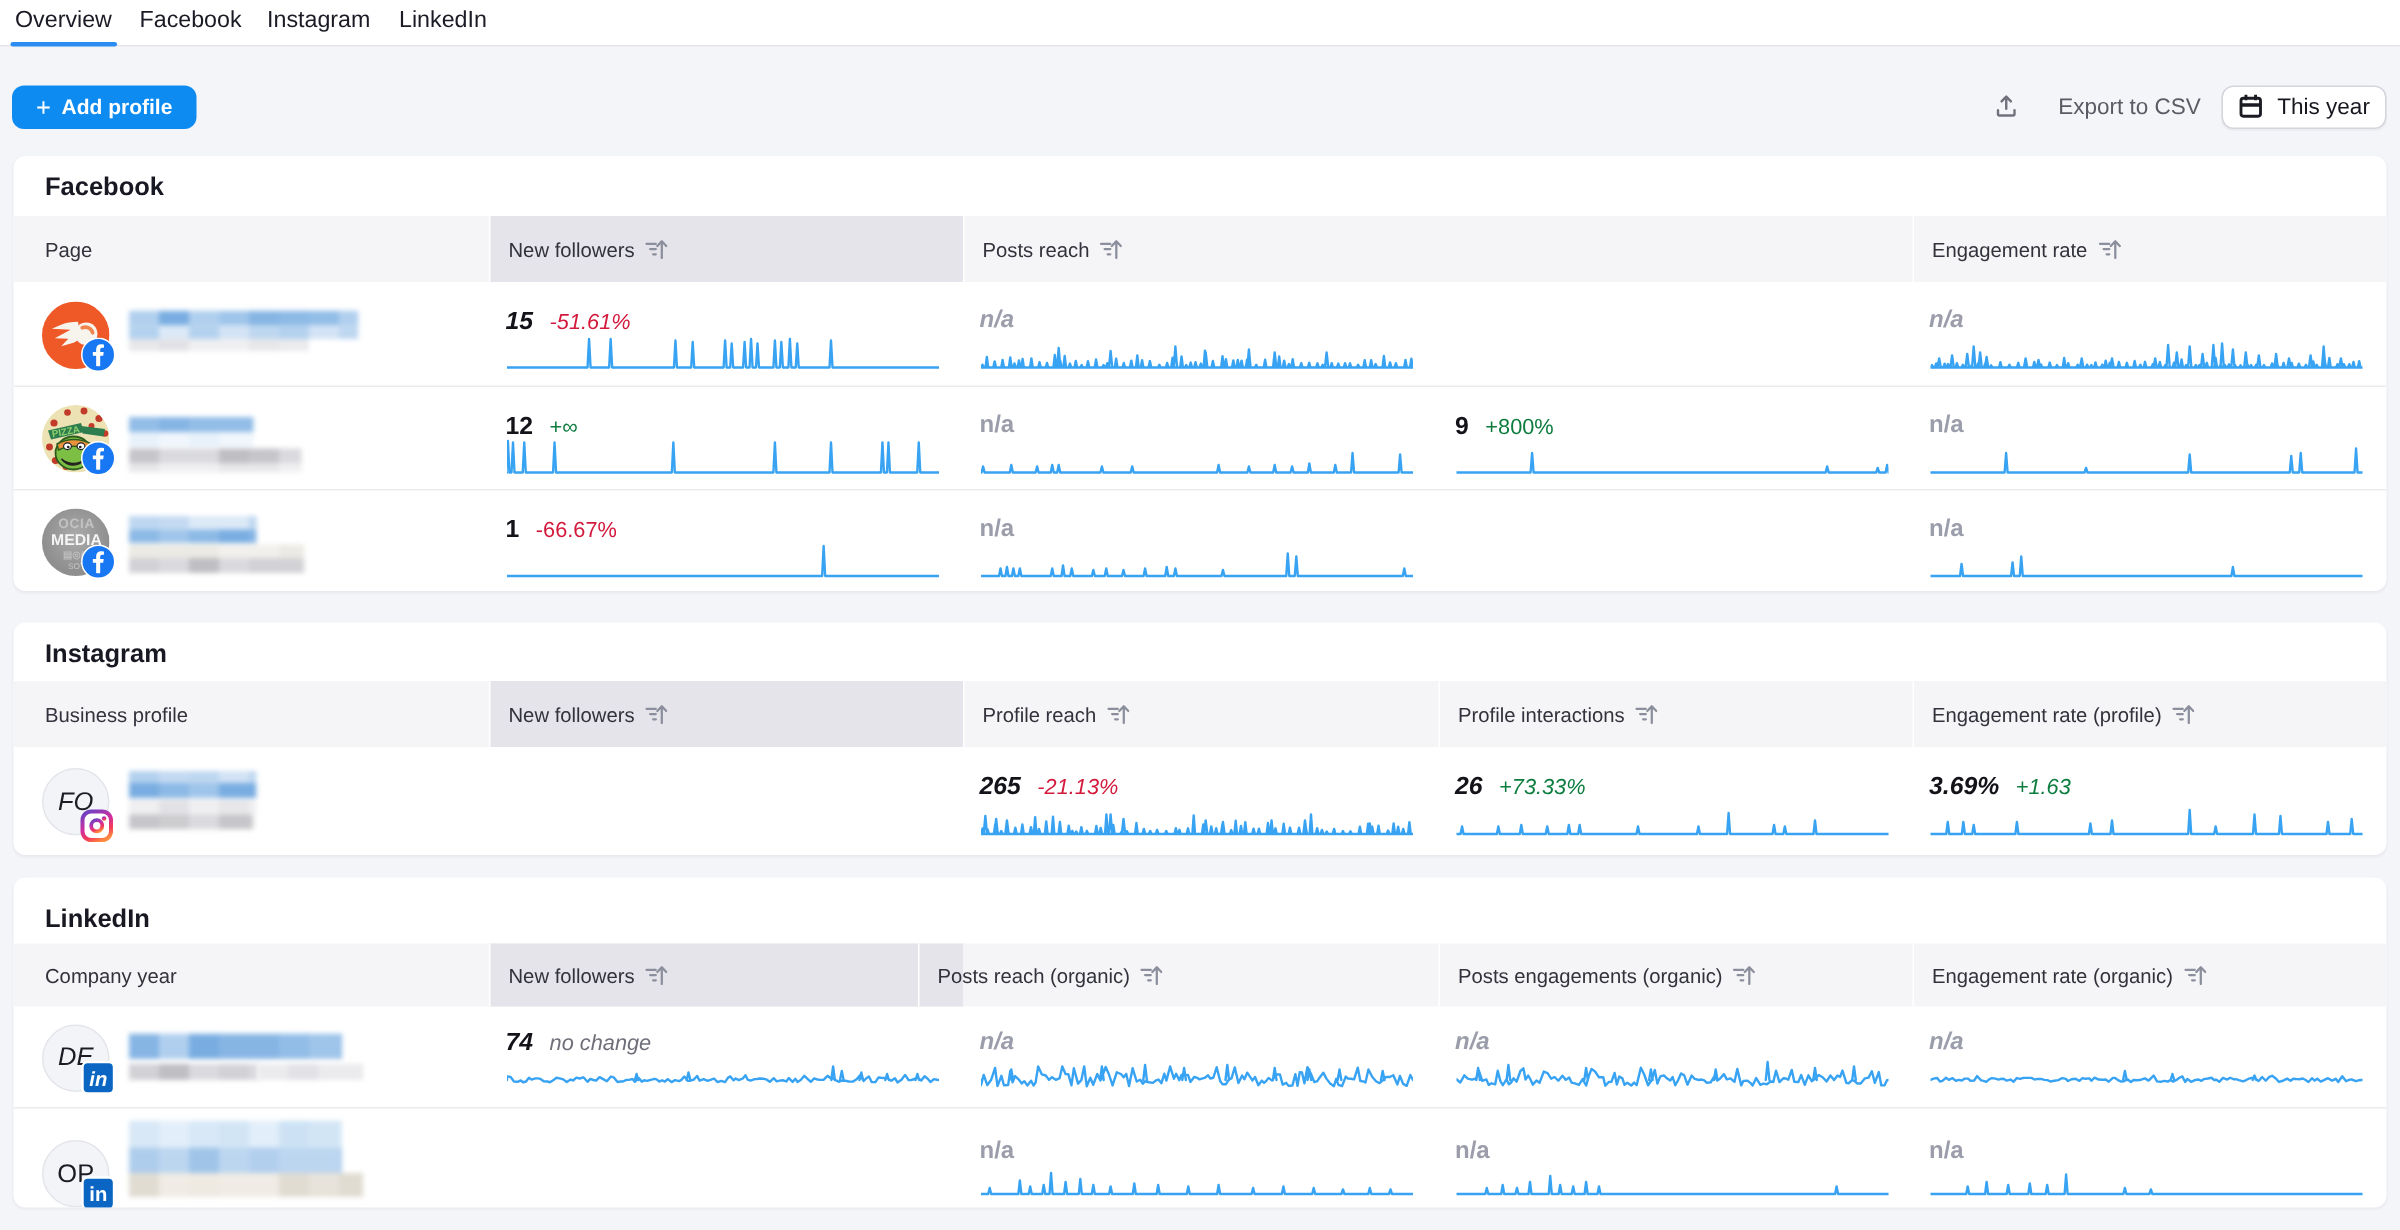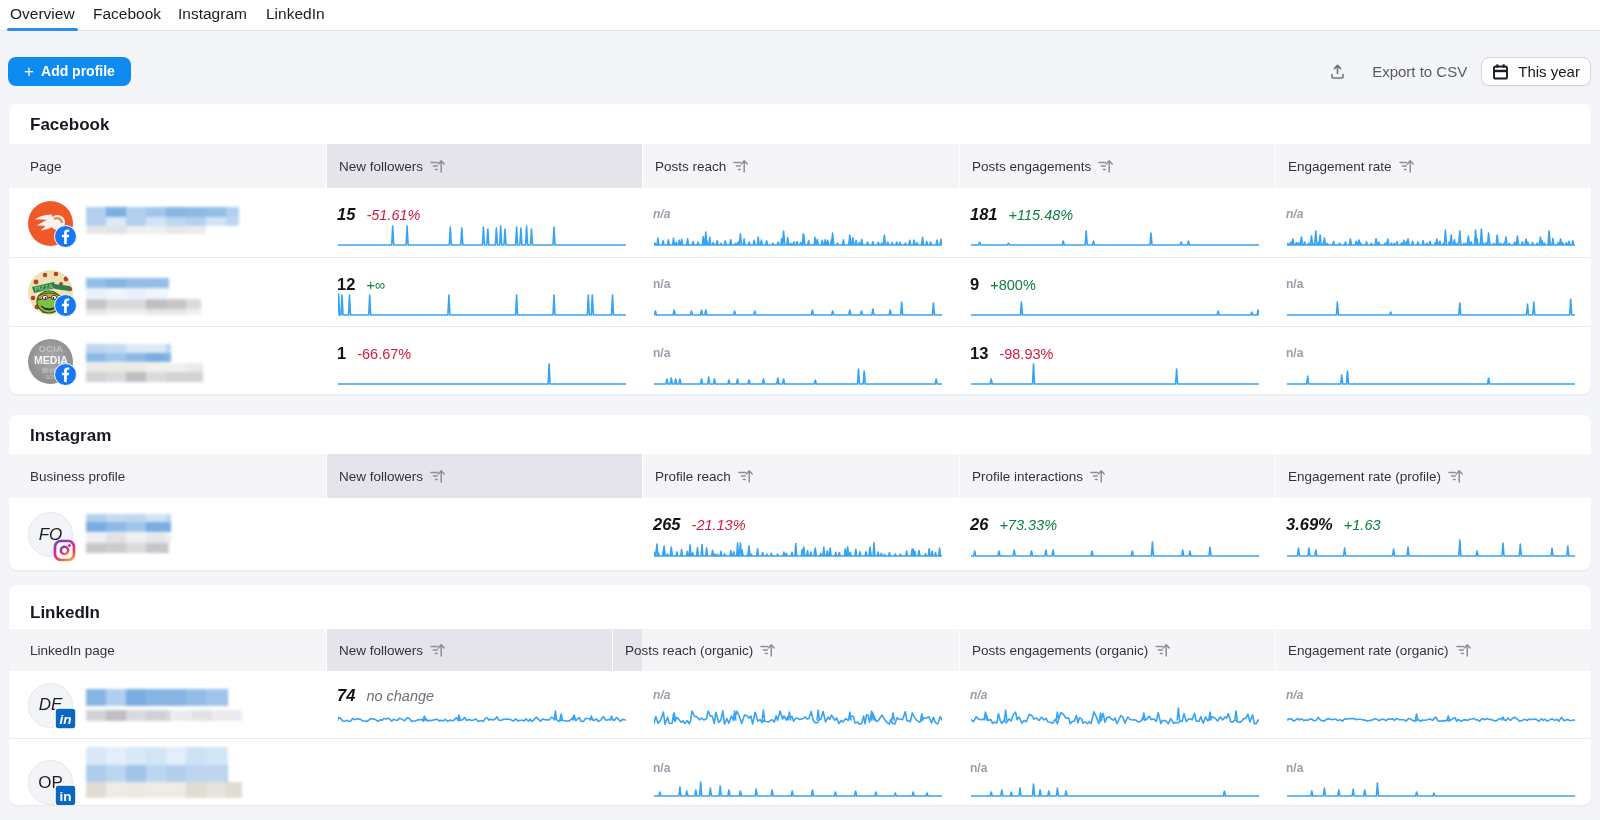--- a/index.html
+++ b/index.html
@@ -17,21 +17,21 @@
 .th.c1 { left:0; width:317px; padding-left:21px; border-left:none; }
 .th.sorted { background:#e4e4ea; }
 .sorticon { margin-left:6px; }
 .row { position:relative; width:100%; border-top:1px solid #ebebef; }
 .row.first { border-top:none;font-style:italic; }
 .td { position:absolute; top:0; height:100%; }
 .val { position:absolute; left:11px; white-space:nowrap; font-size:14.5px; }
 .num { font-weight:bold; font-size:16.5px; color:#131319; }
 .pct { margin-left:7px; }
 .red { color:#d31a3d; } .green { color:#0d7d3f; } .gray { color:#6f6f7a; }
-.na { font-weight:bold; color:#9b9daa; font-size:12px; }
+.na { font-weight:bold; color:#9b9daa; font-size:16px; }
 .graynum { font-weight:bold; font-size:16.5px; color:#8f909a; }
 .nodata { color:#8f9098; font-size:15px; font-weight:400; }
 .sparkwrap { position:absolute; left:12px; }
 .prof { position:absolute; left:0; top:0; width:317px; height:100%; }
 .avwrap { position:absolute; left:19px; top:50%; margin-top:-22px; width:45px; height:45px; }
 .avwrap svg, .avletter { display:block; }
 .avletter { width:45px; height:45px; border-radius:50%; background:#f3f4f8; border:1px solid #e4e5ea; color:#1c1c24; font-size:17px; display:flex; align-items:center; justify-content:center; }
 .badge { position:absolute; right:-4px; bottom:-2px; width:23px; height:23px; }
 .badge svg { display:block; }
 .names { position:absolute; left:77px; top:0; }
@@ -68,26 +68,20 @@
               <path d="M2 3.5 H8.2 M4.4 7 H8.2 M6.4 10.5 H8.2"></path>
               <path d="M12.2 13 V2.2 M9.2 5 L12.2 1.8 L15.2 5"></path>
             </g>
           </svg></div>
         <div class="th" style="left:633px;width:316px">Posts reach <svg class="sorticon" width="16" height="14" viewBox="0 0 16 14">
             <g stroke="#8b8e9c" stroke-width="1.5" fill="none" stroke-linecap="round" stroke-linejoin="round">
               <path d="M2 3.5 H8.2 M4.4 7 H8.2 M6.4 10.5 H8.2"></path>
               <path d="M12.2 13 V2.2 M9.2 5 L12.2 1.8 L15.2 5"></path>
             </g>
           </svg></div>
-        <div class="th" style="left:950px;width:316px">Posts engagements <svg class="sorticon" width="16" height="14" viewBox="0 0 16 14">
-            <g stroke="#8b8e9c" stroke-width="1.5" fill="none" stroke-linecap="round" stroke-linejoin="round">
-              <path d="M2 3.5 H8.2 M4.4 7 H8.2 M6.4 10.5 H8.2"></path>
-              <path d="M12.2 13 V2.2 M9.2 5 L12.2 1.8 L15.2 5"></path>
-            </g>
-          </svg></div>
         <div class="th" style="left:1266px;width:316px">Engagement rate <svg class="sorticon" width="16" height="14" viewBox="0 0 16 14">
             <g stroke="#8b8e9c" stroke-width="1.5" fill="none" stroke-linecap="round" stroke-linejoin="round">
               <path d="M2 3.5 H8.2 M4.4 7 H8.2 M6.4 10.5 H8.2"></path>
               <path d="M12.2 13 V2.2 M9.2 5 L12.2 1.8 L15.2 5"></path>
             </g>
           </svg></div>
       </div>
       <div class="row first" style="height:69px">
         <div class="prof">
           <div class="avwrap">
@@ -134,26 +128,20 @@
         <div class="td" style="left:317px;width:316px">
           <div class="val" style="top:17px"><span class="num">15</span> <span class="pct red">-51.61%</span></div>
           <div class="sparkwrap" style="top:29px"><svg class="spark" width="288" height="30" viewBox="0 0 288 30">
               <path d="M0 28 L53.7 28 L54.7 9.0 L55.7 28 L68.1 28 L69.1 9.0 L70.1 28 L111.3 28 L112.3 10.0 L113.3 28 L122.8 28 L123.8 11.0 L124.8 28 L144.4 28 L145.4 10.0 L146.4 28 L148.8 28 L149.8 12.0 L150.8 28 L157.4 28 L158.4 11.0 L159.4 28 L161.7 28 L162.7 9.0 L163.7 28 L166.0 28 L167.0 12.0 L168.0 28 L177.6 28 L178.6 10.0 L179.6 28 L181.9 28 L182.9 11.0 L183.9 28 L187.6 28 L188.6 9.0 L189.6 28 L192.5 28 L193.5 12.0 L194.5 28 L215.0 28 L216.0 10.0 L217.0 28 L288 28" fill="none" stroke="#38a3f2" stroke-width="1.6" stroke-linejoin="round" stroke-linecap="round"></path>
             </svg></div>
         </div>
         <div class="td" style="left:633px;width:316px">
           <div class="val" style="top:17px"><span class="na">n/a</span></div>
           <div class="sparkwrap" style="top:29px"><svg class="spark" width="288" height="30" viewBox="0 0 288 30">
               <path d="M0 28 L288 28 M0.1 28 L1.0 26.1 L1.9 28 M3.0 28 L3.9 21.0 L4.8 28 M8.2 28 L9.1 23.9 L10.0 28 M13.5 28 L14.4 22.9 L15.3 28 M18.6 28 L19.5 21.3 L20.4 28 M21.4 28 L22.3 25.3 L23.2 28 M24.4 28 L25.3 23.3 L26.2 28 M26.8 28 L27.7 22.3 L28.6 28 M32.7 28 L33.6 21.9 L34.5 28 M38.1 28 L39.0 24.5 L39.9 28 M43.1 28 L44.0 25.0 L44.9 28 M48.3 28 L49.2 19.7 L50.1 28 M51.9 28 L52.8 23.4 L53.7 28 M54.9 28 L55.8 20.3 L56.7 28 M58.4 28 L59.3 25.4 L60.2 28 M62.3 28 L63.2 23.6 L64.1 28 M66.2 28 L67.1 26.3 L68.0 28 M70.4 28 L71.3 23.8 L72.2 28 M75.8 28 L76.7 22.7 L77.6 28 M80.8 28 L81.7 26.3 L82.6 28 M83.3 28 L84.2 25.1 L85.1 28 M89.2 28 L90.1 22.1 L91.0 28 M94.3 28 L95.2 25.0 L96.1 28 M99.3 28 L100.2 23.4 L101.1 28 M103.3 28 L104.2 20.0 L105.1 28 M106.5 28 L107.4 23.1 L108.3 28 M111.7 28 L112.6 23.7 L113.5 28 M118.0 28 L118.9 26.2 L119.8 28 M123.2 28 L124.1 25.0 L125.0 28 M126.8 28 L127.7 21.5 L128.6 28 M132.8 28 L133.7 20.6 L134.6 28 M135.9 28 L136.8 26.4 L137.7 28 M138.9 28 L139.8 24.7 L140.7 28 M142.1 28 L143.0 24.5 L143.9 28 M145.7 28 L146.6 25.4 L147.5 28 M148.4 28 L149.3 16.8 L150.2 28 M153.7 28 L154.6 23.6 L155.5 28 M160.1 28 L161.0 20.4 L161.9 28 M162.4 28 L163.3 22.5 L164.2 28 M167.3 28 L168.2 23.3 L169.1 28 M170.3 28 L171.2 22.9 L172.1 28 M172.8 28 L173.7 23.4 L174.6 28 M176.5 28 L177.4 22.6 L178.3 28 M182.6 28 L183.5 26.2 L184.4 28 M188.5 28 L189.4 22.8 L190.3 28 M194.4 28 L195.3 25.5 L196.2 28 M197.9 28 L198.8 20.7 L199.7 28 M201.2 28 L202.1 23.4 L203.0 28 M204.4 28 L205.3 25.7 L206.2 28 M206.9 28 L207.8 22.5 L208.7 28 M212.6 28 L213.5 25.1 L214.4 28 M217.9 28 L218.8 24.8 L219.7 28 M223.4 28 L224.3 25.2 L225.2 28 M226.9 28 L227.8 26.2 L228.7 28 M232.9 28 L233.8 25.1 L234.7 28 M237.3 28 L238.2 25.4 L239.1 28 M241.8 28 L242.7 25.1 L243.6 28 M245.1 28 L246.0 25.2 L246.9 28 M250.5 28 L251.4 26.2 L252.3 28 M254.9 28 L255.8 23.2 L256.7 28 M259.2 28 L260.1 23.1 L261.0 28 M262.2 28 L263.1 25.7 L264.0 28 M267.7 28 L268.6 20.3 L269.5 28 M271.8 28 L272.7 24.6 L273.6 28 M275.7 28 L276.6 25.1 L277.5 28 M282.1 28 L283.0 23.0 L283.9 28 M286.0 28 L286.9 22.2 L287.8 28 M50.7 28 L51.8 15.0 L52.9 28 M85.3 28 L86.4 17.0 L87.5 28 M128.5 28 L129.6 14.0 L130.7 28 M148.7 28 L149.8 18.0 L150.9 28 M177.5 28 L178.6 16.0 L179.7 28 M194.7 28 L195.8 18.0 L196.9 28 M229.3 28 L230.4 18.0 L231.5 28" fill="none" stroke="#38a3f2" stroke-width="1.6" stroke-linejoin="round" stroke-linecap="round"></path>
-            </svg></div>
-        </div>
-        <div class="td" style="left:950px;width:316px">
-          <div class="val" style="top:17px"><span class="num">181</span> <span class="pct green">+115.48%</span></div>
-          <div class="sparkwrap" style="top:29px"><svg class="spark" width="288" height="30" viewBox="0 0 288 30">
-              <path d="M0 28 L7.6 28 L8.6 25.0 L9.6 28 L36.4 28 L37.4 26.0 L38.4 28 L91.2 28 L92.2 24.0 L93.2 28 L114.2 28 L115.2 14.0 L116.2 28 L121.4 28 L122.4 24.0 L123.4 28 L179.0 28 L180.0 16.0 L181.0 28 L209.2 28 L210.2 25.0 L211.2 28 L216.4 28 L217.4 24.0 L218.4 28 L288 28" fill="none" stroke="#38a3f2" stroke-width="1.6" stroke-linejoin="round" stroke-linecap="round"></path>
             </svg></div>
         </div>
         <div class="td" style="left:1266px;width:316px">
           <div class="val" style="top:17px"><span class="na">n/a</span></div>
           <div class="sparkwrap" style="top:29px"><svg class="spark" width="288" height="30" viewBox="0 0 288 30">
               <path d="M0 28 L288 28 M0.1 28 L1.0 26.3 L1.9 28 M2.9 28 L3.8 25.3 L4.7 28 M8.5 28 L9.4 25.5 L10.3 28 M10.8 28 L11.7 25.7 L12.6 28 M16.7 28 L17.6 25.1 L18.5 28 M20.7 28 L21.6 26.2 L22.5 28 M26.5 28 L27.4 26.5 L28.3 28 M30.9 28 L31.8 25.1 L32.7 28 M35.6 28 L36.5 25.4 L37.4 28 M39.5 28 L40.4 26.5 L41.3 28 M45.7 28 L46.6 24.4 L47.5 28 M51.7 28 L52.6 26.1 L53.5 28 M57.6 28 L58.5 24.9 L59.4 28 M62.7 28 L63.6 26.3 L64.5 28 M68.3 28 L69.2 24.3 L70.1 28 M72.8 28 L73.7 26.0 L74.6 28 M78.6 28 L79.5 24.7 L80.4 28 M83.4 28 L84.3 26.4 L85.2 28 M88.2 28 L89.1 21.7 L90.0 28 M90.9 28 L91.8 25.1 L92.7 28 M97.2 28 L98.1 26.1 L99.0 28 M103.5 28 L104.4 26.1 L105.3 28 M106.3 28 L107.2 26.3 L108.1 28 M109.1 28 L110.0 24.6 L110.9 28 M113.6 28 L114.5 26.1 L115.4 28 M115.9 28 L116.8 23.4 L117.7 28 M118.6 28 L119.5 24.8 L120.4 28 M124.7 28 L125.6 24.3 L126.5 28 M130.0 28 L130.9 24.9 L131.8 28 M135.2 28 L136.1 23.6 L137.0 28 M139.0 28 L139.9 26.1 L140.8 28 M142.1 28 L143.0 24.2 L143.9 28 M147.3 28 L148.2 25.8 L149.1 28 M152.0 28 L152.9 24.3 L153.8 28 M155.7 28 L156.6 26.4 L157.5 28 M161.4 28 L162.3 24.8 L163.2 28 M166.5 28 L167.4 22.7 L168.3 28 M169.5 28 L170.4 26.4 L171.3 28 M176.0 28 L176.9 26.4 L177.8 28 M178.4 28 L179.3 26.3 L180.2 28 M183.3 28 L184.2 24.9 L185.1 28 M189.2 28 L190.1 21.7 L191.0 28 M192.5 28 L193.4 26.3 L194.3 28 M195.4 28 L196.3 26.3 L197.2 28 M198.1 28 L199.0 25.9 L199.9 28 M202.1 28 L203.0 26.4 L203.9 28 M205.8 28 L206.7 26.5 L207.6 28 M210.4 28 L211.3 25.9 L212.2 28 M212.8 28 L213.7 26.3 L214.6 28 M216.2 28 L217.1 26.1 L218.0 28 M221.4 28 L222.3 26.4 L223.2 28 M226.8 28 L227.7 25.3 L228.6 28 M230.2 28 L231.1 25.8 L232.0 28 M234.5 28 L235.4 24.9 L236.3 28 M239.9 28 L240.8 25.0 L241.7 28 M244.7 28 L245.6 25.5 L246.5 28 M249.4 28 L250.3 26.2 L251.2 28 M254.3 28 L255.2 24.0 L256.1 28 M256.6 28 L257.5 26.2 L258.4 28 M261.9 28 L262.8 23.5 L263.7 28 M265.0 28 L265.9 21.6 L266.8 28 M270.4 28 L271.3 25.8 L272.2 28 M274.7 28 L275.6 25.8 L276.5 28 M278.3 28 L279.2 25.8 L280.1 28 M281.1 28 L282.0 24.3 L282.9 28 M284.9 28 L285.8 23.8 L286.7 28 M4.7 28 L5.8 22.0 L6.9 28 M13.3 28 L14.4 20.0 L15.5 28 M23.4 28 L24.5 19.0 L25.6 28 M27.7 28 L28.8 14.0 L29.9 28 M32.0 28 L33.1 18.0 L34.2 28 M36.3 28 L37.4 21.0 L38.5 28 M62.3 28 L63.4 22.0 L64.5 28 M70.9 28 L72.0 23.0 L73.1 28 M99.7 28 L100.8 22.0 L101.9 28 M119.9 28 L121.0 22.0 L122.1 28 M148.7 28 L149.8 22.0 L150.9 28 M157.3 28 L158.4 13.0 L159.5 28 M163.1 28 L164.2 18.0 L165.3 28 M171.7 28 L172.8 14.0 L173.9 28 M180.3 28 L181.4 19.0 L182.5 28 M187.5 28 L188.6 13.0 L189.7 28 M193.3 28 L194.4 12.0 L195.5 28 M200.5 28 L201.6 16.0 L202.7 28 M209.1 28 L210.2 18.0 L211.3 28 M217.8 28 L218.9 20.0 L220.0 28 M229.3 28 L230.4 19.0 L231.5 28 M237.9 28 L239.0 22.0 L240.1 28 M252.3 28 L253.4 20.0 L254.5 28 M261.0 28 L262.1 14.0 L263.2 28 M272.5 28 L273.6 22.0 L274.7 28" fill="none" stroke="#38a3f2" stroke-width="1.6" stroke-linejoin="round" stroke-linecap="round"></path>
             </svg></div>
         </div>
       </div>
       <div class="row" style="height:69px">
@@ -303,26 +291,20 @@
           <div class="sparkwrap" style="top:29px"><svg class="spark" width="288" height="30" viewBox="0 0 288 30">
               <path d="M0 28 L210.1 28 L211.1 8.0 L212.1 28 L288 28" fill="none" stroke="#38a3f2" stroke-width="1.6" stroke-linejoin="round" stroke-linecap="round"></path>
             </svg></div>
         </div>
         <div class="td" style="left:633px;width:316px">
           <div class="val" style="top:17px"><span class="na">n/a</span></div>
           <div class="sparkwrap" style="top:29px"><svg class="spark" width="288" height="30" viewBox="0 0 288 30">
               <path d="M0 28 L12.0 28 L13.0 23.0 L14.0 28 L16.3 28 L17.3 22.0 L18.3 28 L20.6 28 L21.6 23.0 L22.6 28 L24.9 28 L25.9 23.0 L26.9 28 L46.5 28 L47.5 23.0 L48.5 28 L53.7 28 L54.7 21.0 L55.7 28 L59.5 28 L60.5 23.0 L61.5 28 L73.9 28 L74.9 24.0 L75.9 28 L82.5 28 L83.5 23.0 L84.5 28 L94.0 28 L95.0 24.0 L96.0 28 L108.4 28 L109.4 23.0 L110.4 28 L122.8 28 L123.8 22.0 L124.8 28 L128.6 28 L129.6 23.0 L130.6 28 L160.3 28 L161.3 24.0 L162.3 28 L203.5 28 L204.5 13.0 L205.5 28 L209.2 28 L210.2 15.0 L211.2 28 L281.2 28 L282.2 23.0 L283.2 28 L288 28" fill="none" stroke="#38a3f2" stroke-width="1.6" stroke-linejoin="round" stroke-linecap="round"></path>
             </svg></div>
         </div>
-        <div class="td" style="left:950px;width:316px">
-          <div class="val" style="top:17px"><span class="num">13</span> <span class="pct red">-98.93%</span></div>
-          <div class="sparkwrap" style="top:29px"><svg class="spark" width="288" height="30" viewBox="0 0 288 30">
-              <path d="M0 28 L19.2 28 L20.2 23.0 L21.2 28 L61.5 28 L62.5 8.0 L63.5 28 L204.6 28 L205.6 13.0 L206.6 28 L288 28" fill="none" stroke="#38a3f2" stroke-width="1.6" stroke-linejoin="round" stroke-linecap="round"></path>
-            </svg></div>
-        </div>
         <div class="td" style="left:1266px;width:316px">
           <div class="val" style="top:17px"><span class="na">n/a</span></div>
           <div class="sparkwrap" style="top:29px"><svg class="spark" width="288" height="30" viewBox="0 0 288 30">
               <path d="M0 28 L19.7 28 L20.7 20.0 L21.7 28 L53.7 28 L54.7 19.0 L55.7 28 L59.5 28 L60.5 15.0 L61.5 28 L200.6 28 L201.6 22.0 L202.6 28 L288 28" fill="none" stroke="#38a3f2" stroke-width="1.6" stroke-linejoin="round" stroke-linecap="round"></path>
             </svg></div>
         </div>
       </div>
     </div>
   </div>
 <div class="card" style="top:415px;height:155px">
@@ -418,21 +400,21 @@
               <path d="M0 28 L10.5 28 L11.5 20.0 L12.5 28 L20.9 28 L21.9 20.0 L22.9 28 L27.8 28 L28.8 22.0 L29.8 28 L56.6 28 L57.6 20.0 L58.6 28 L105.6 28 L106.6 21.0 L107.6 28 L120.0 28 L121.0 19.0 L122.0 28 L171.8 28 L172.8 12.0 L173.8 28 L189.1 28 L190.1 23.0 L191.1 28 L215.0 28 L216.0 15.0 L217.0 28 L232.3 28 L233.3 16.0 L234.3 28 L264.0 28 L265.0 20.0 L266.0 28 L279.8 28 L280.8 18.0 L281.8 28 L288 28" fill="none" stroke="#38a3f2" stroke-width="1.6" stroke-linejoin="round" stroke-linecap="round"></path>
             </svg></div>
         </div>
       </div>
     </div>
   </div>
 <div class="card" style="top:585px;height:220px">
     <div class="cardtitle" style="top:18px">LinkedIn</div>
     <div style="position:absolute;top:44px;width:100%">
       <div class="thead" style="height:42px">
-        <div class="th c1">LinkedIn page</div>
+        <div class="th c1">Company year</div>
         <div class="th sorted" style="left:317px;width:316px">New followers <svg class="sorticon" width="16" height="14" viewBox="0 0 16 14">
             <g stroke="#8b8e9c" stroke-width="1.5" fill="none" stroke-linecap="round" stroke-linejoin="round">
               <path d="M2 3.5 H8.2 M4.4 7 H8.2 M6.4 10.5 H8.2"></path>
               <path d="M12.2 13 V2.2 M9.2 5 L12.2 1.8 L15.2 5"></path>
             </g>
           </svg></div>
         <div class="th" style="left:603px;width:316px">Posts reach (organic) <svg class="sorticon" width="16" height="14" viewBox="0 0 16 14">
             <g stroke="#8b8e9c" stroke-width="1.5" fill="none" stroke-linecap="round" stroke-linejoin="round">
               <path d="M2 3.5 H8.2 M4.4 7 H8.2 M6.4 10.5 H8.2"></path>
               <path d="M12.2 13 V2.2 M9.2 5 L12.2 1.8 L15.2 5"></path>

